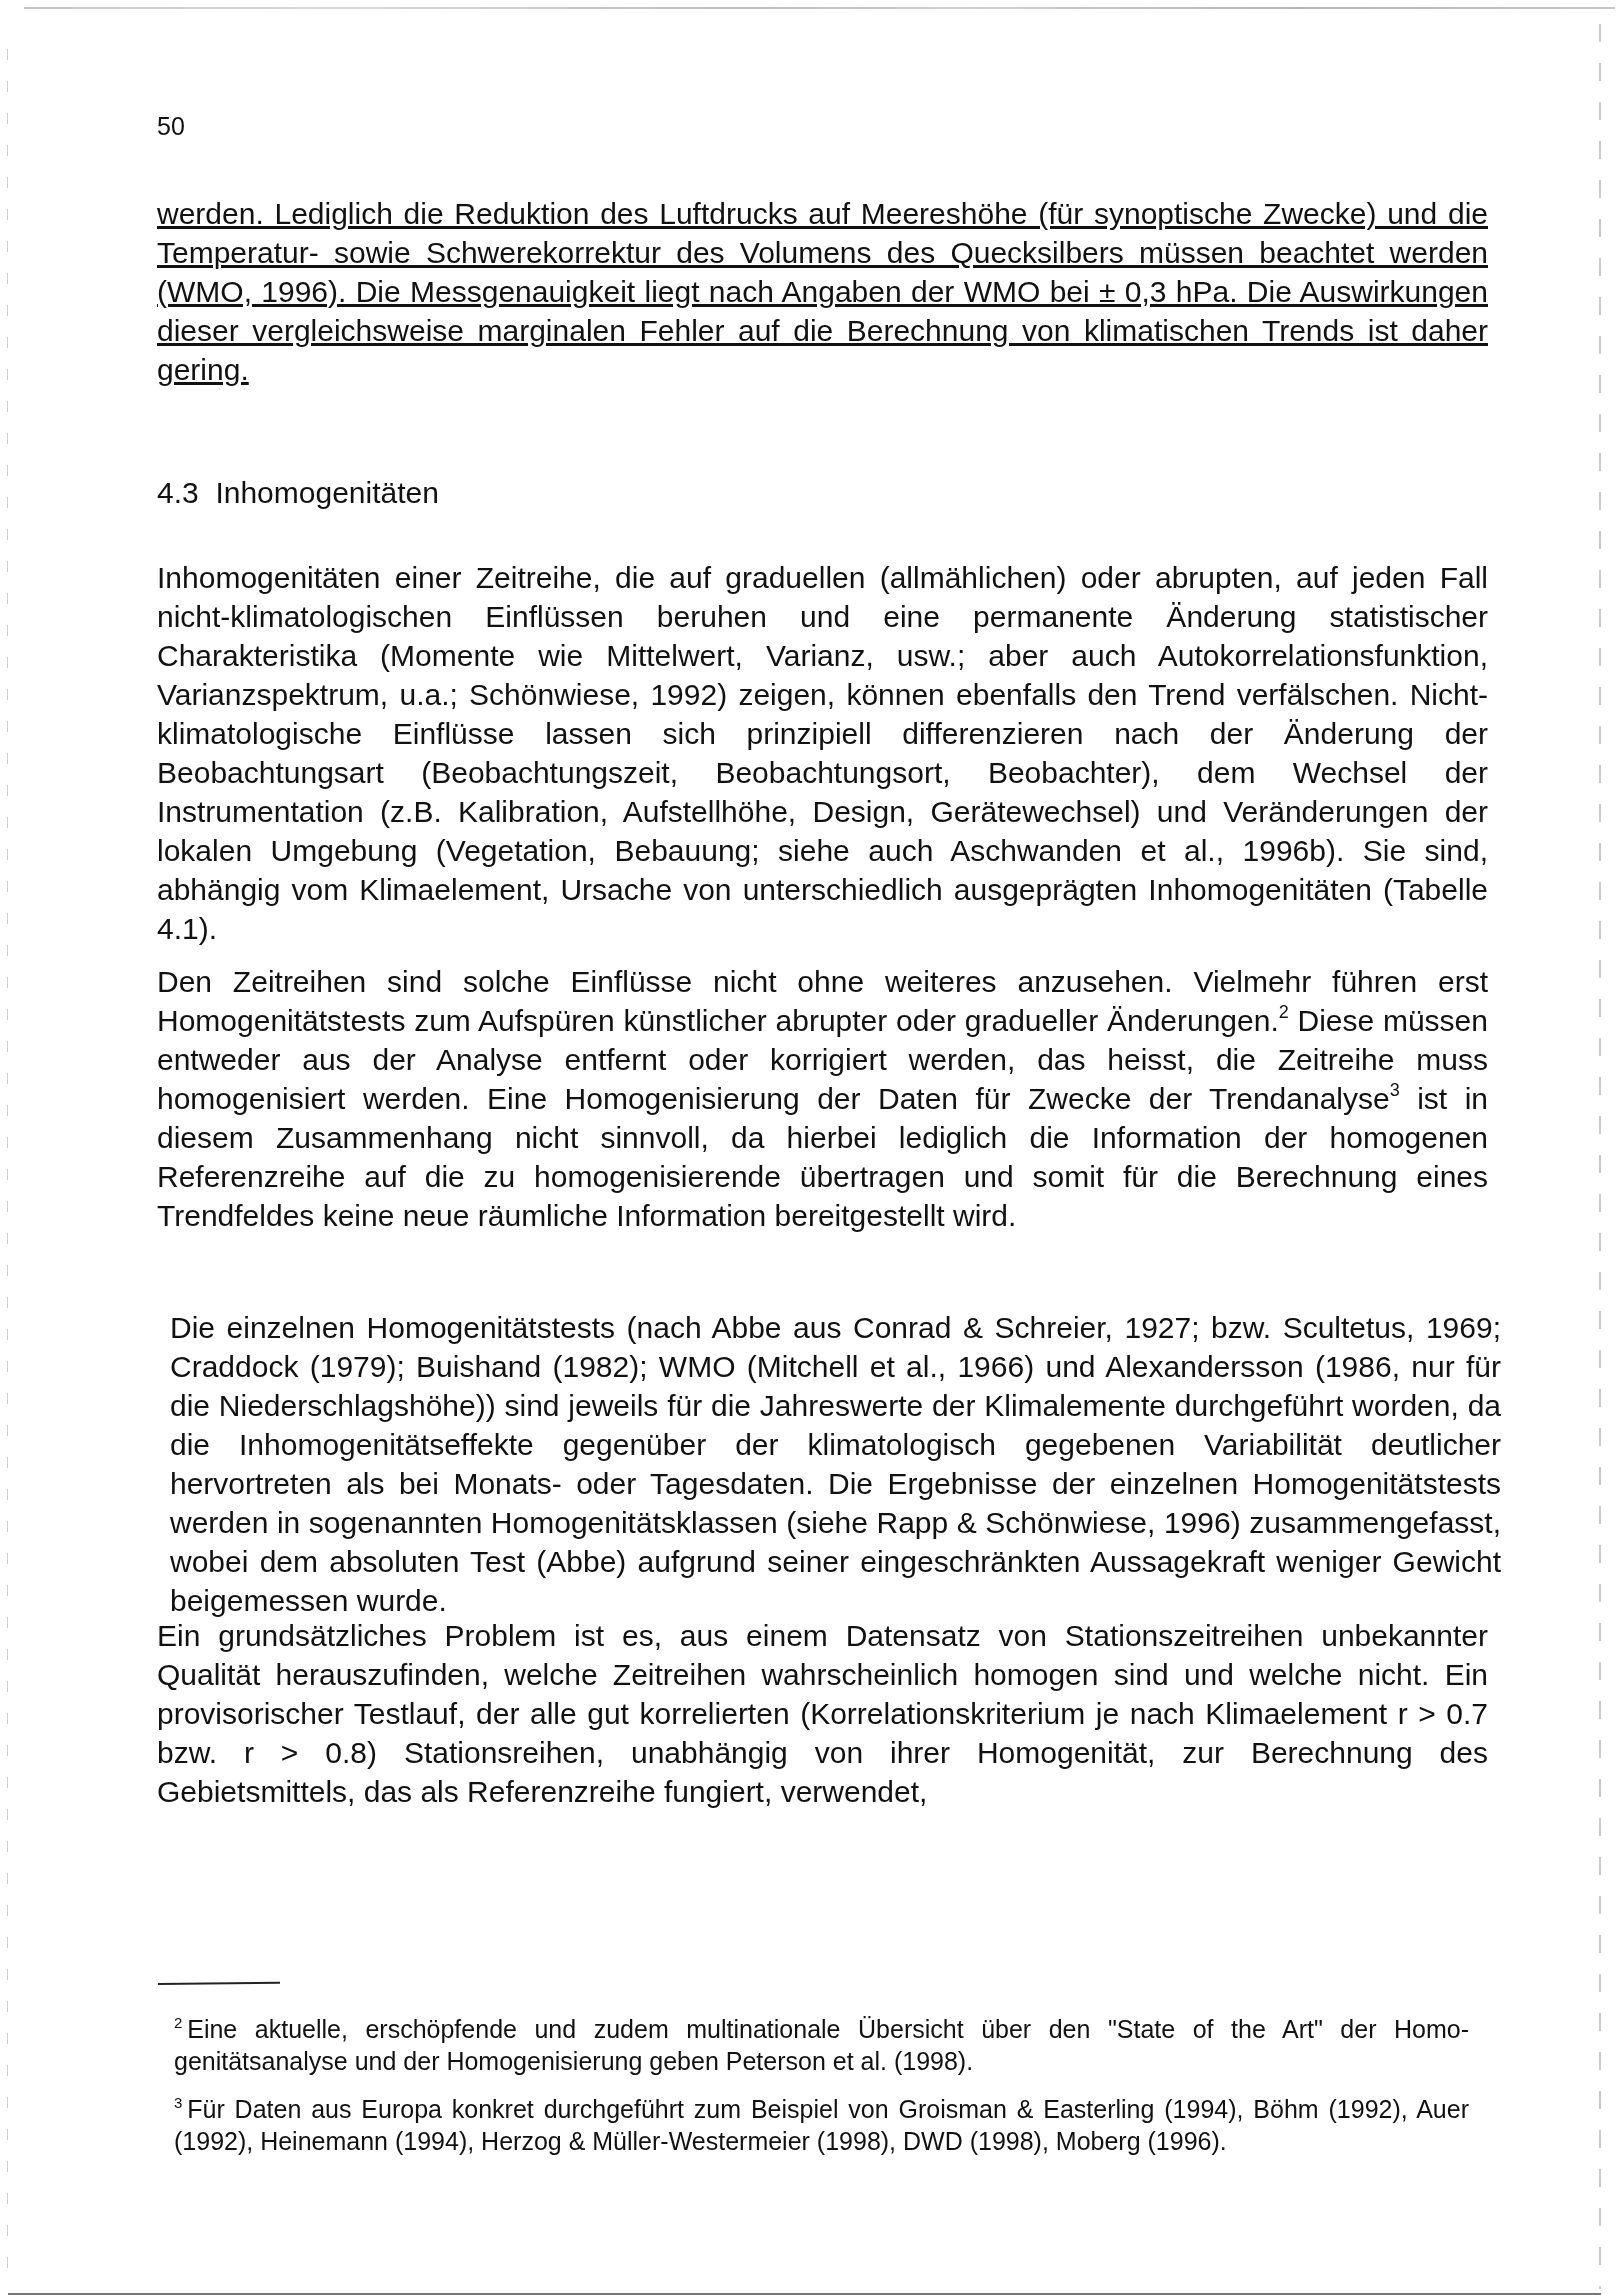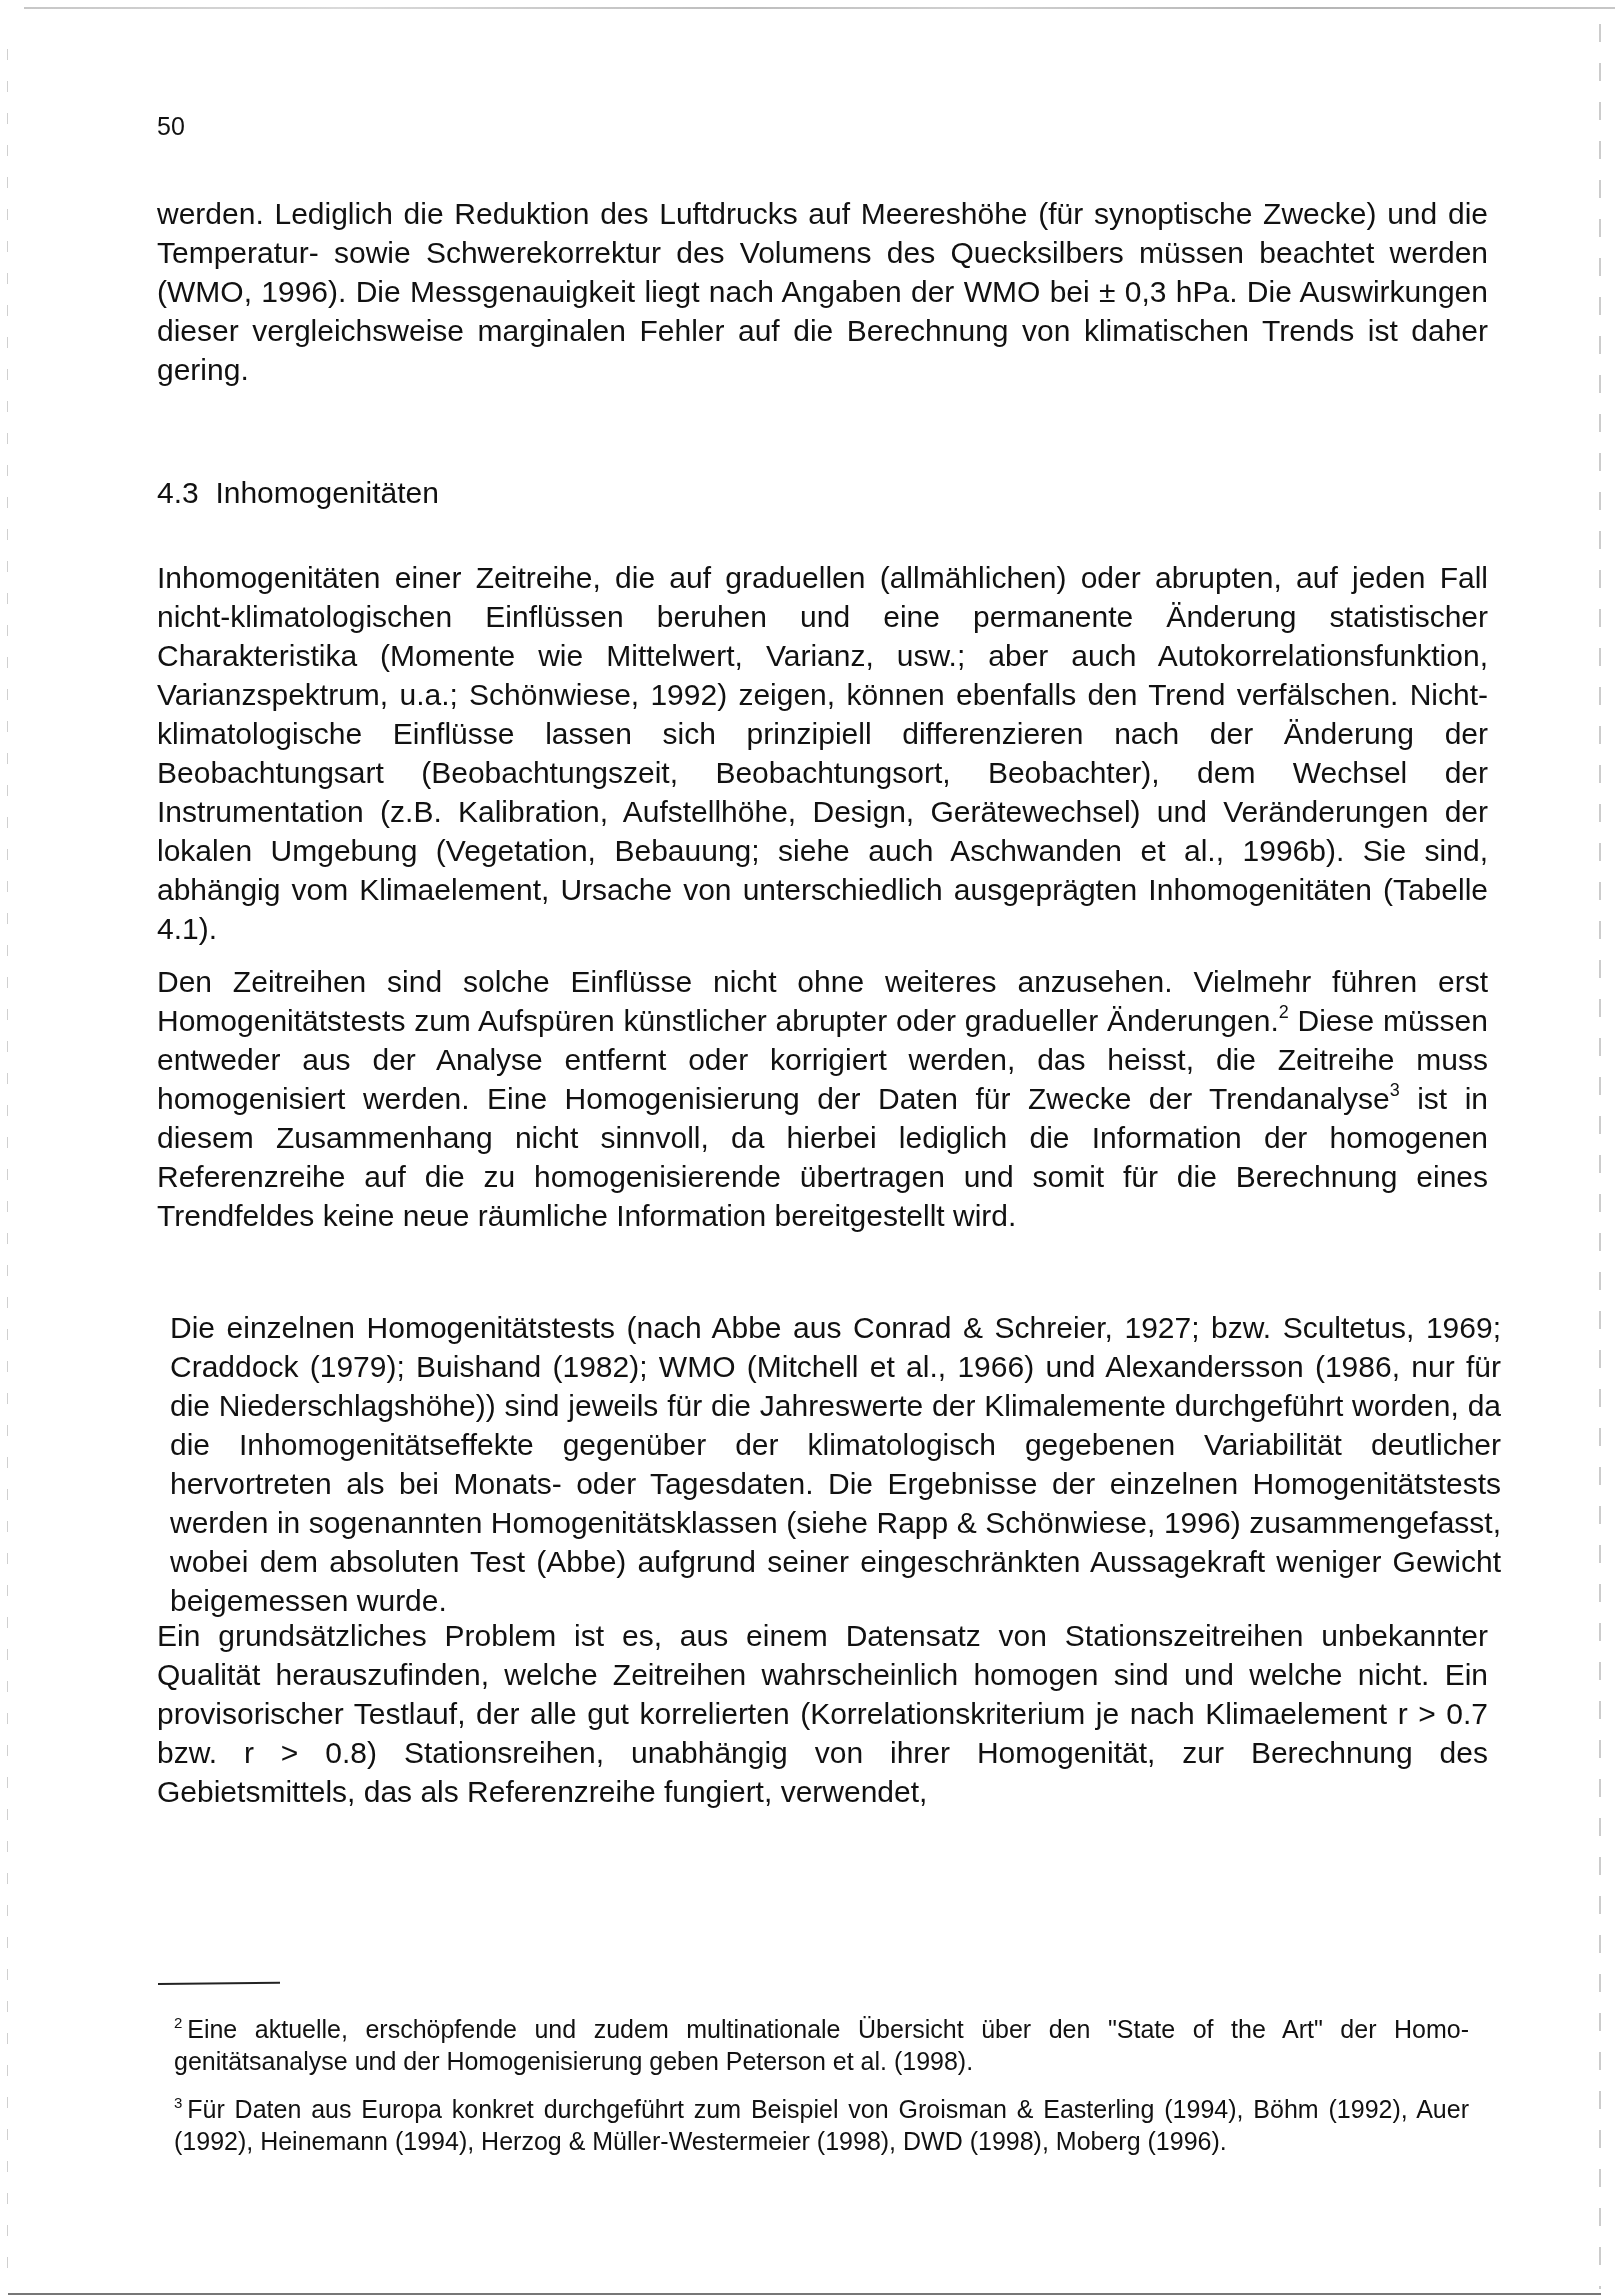--- a/index.html
+++ b/index.html
@@ -99,21 +99,21 @@
 </head>
 <body>
 
 <div class="scan-top"></div>
 <div class="scan-left"></div>
 <div class="scan-right"></div>
 <div class="scan-bottom"></div>
 
 <div class="page-number">50</div>
 
-<div class="body-text" style="top:194px;">
+<div class="body-text" style="top:194px;text-decoration:underline;">
   <p>werden. Lediglich die Reduktion des Luftdrucks auf Meereshöhe (für synoptische Zwecke) und die Temperatur- sowie Schwerekorrektur des Volumens des Quecksilbers müssen beachtet werden (WMO, 1996). Die Messgenauigkeit liegt nach Angaben der WMO bei ± 0,3 hPa. Die Auswirkungen dieser vergleichsweise marginalen Fehler auf die Berechnung von klimatischen Trends ist daher gering.</p>
 </div>
 
 <div class="section-heading"><span>4.3</span>  <span>Inhomogenitäten</span></div>
 
 <div class="body-text" style="top:558px;">
   <p>Inhomogenitäten einer Zeitreihe, die auf graduellen (allmählichen) oder abrupten, auf jeden Fall nicht-klimatologischen Einflüssen beruhen und eine permanente Änderung statistischer Charakteristika (Momente wie Mittelwert, Varianz, usw.; aber auch Auto­korrelationsfunktion, Varianzspektrum, u.a.; Schönwiese, 1992) zeigen, können eben­falls den Trend verfälschen. Nicht-klimatologische Einflüsse lassen sich prinzipiell diffe­renzieren nach der Änderung der Beobachtungsart (Beobachtungszeit, Beobachtungs­ort, Beobachter), dem Wechsel der Instrumentation (z.B. Kalibration, Aufstellhöhe, De­sign, Gerätewechsel) und Veränderungen der lokalen Umgebung (Vegetation, Bebau­ung; siehe auch Aschwanden et al., 1996b). Sie sind, abhängig vom Klimaelement, Ur­sache von unterschiedlich ausgeprägten Inhomogenitäten (Tabelle 4.1).</p>
 </div>
 
 <div class="body-text" style="top:962px;">

